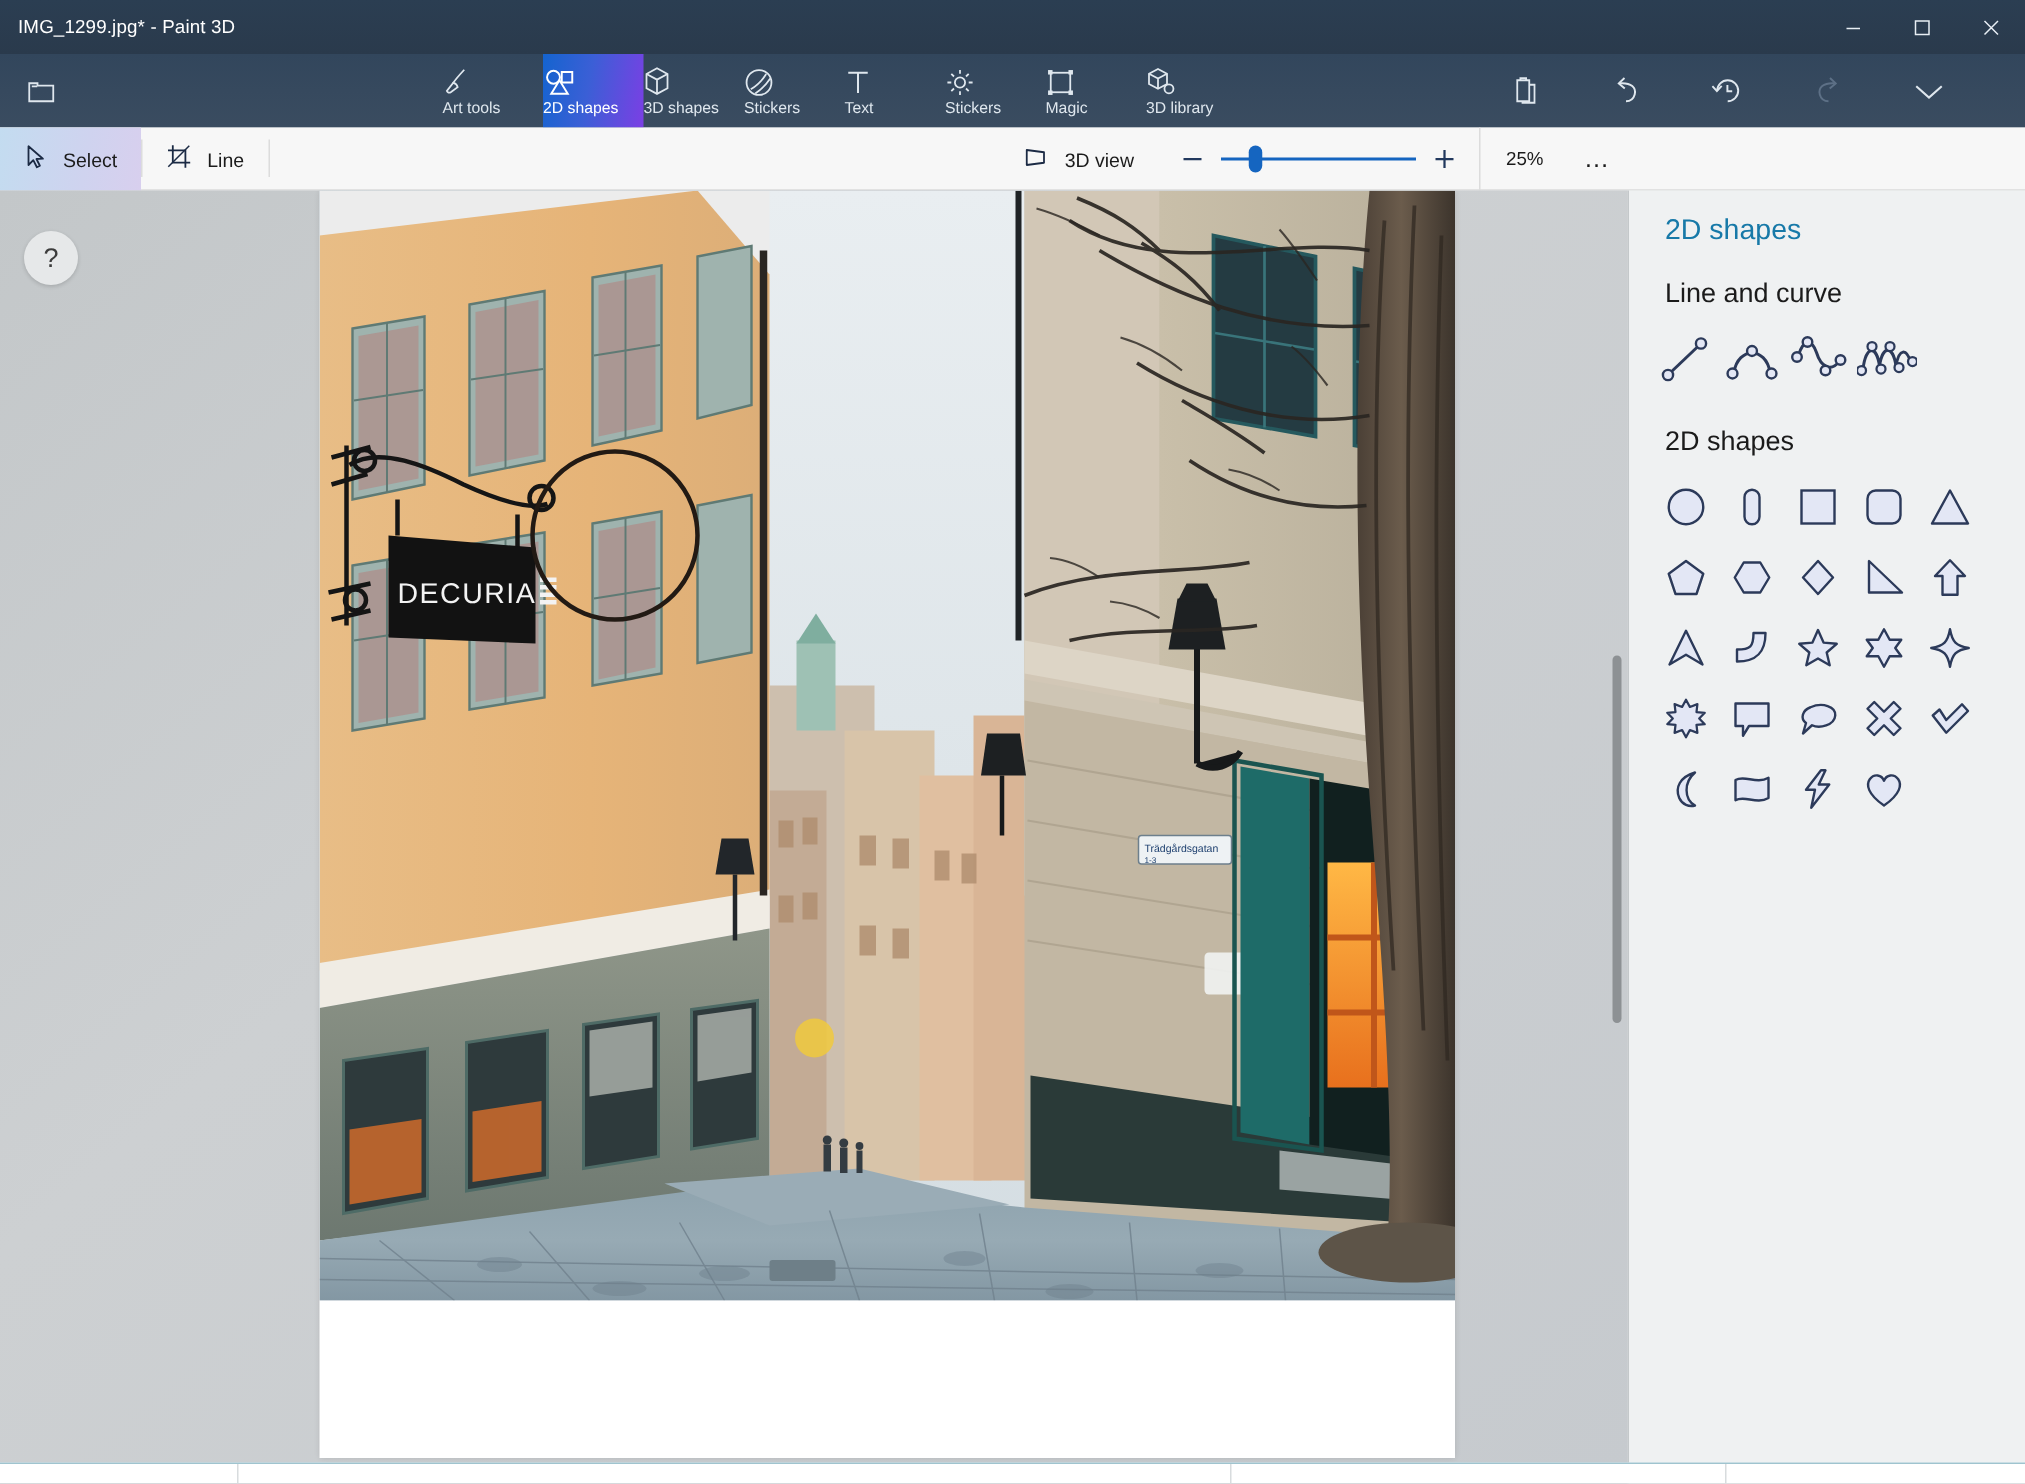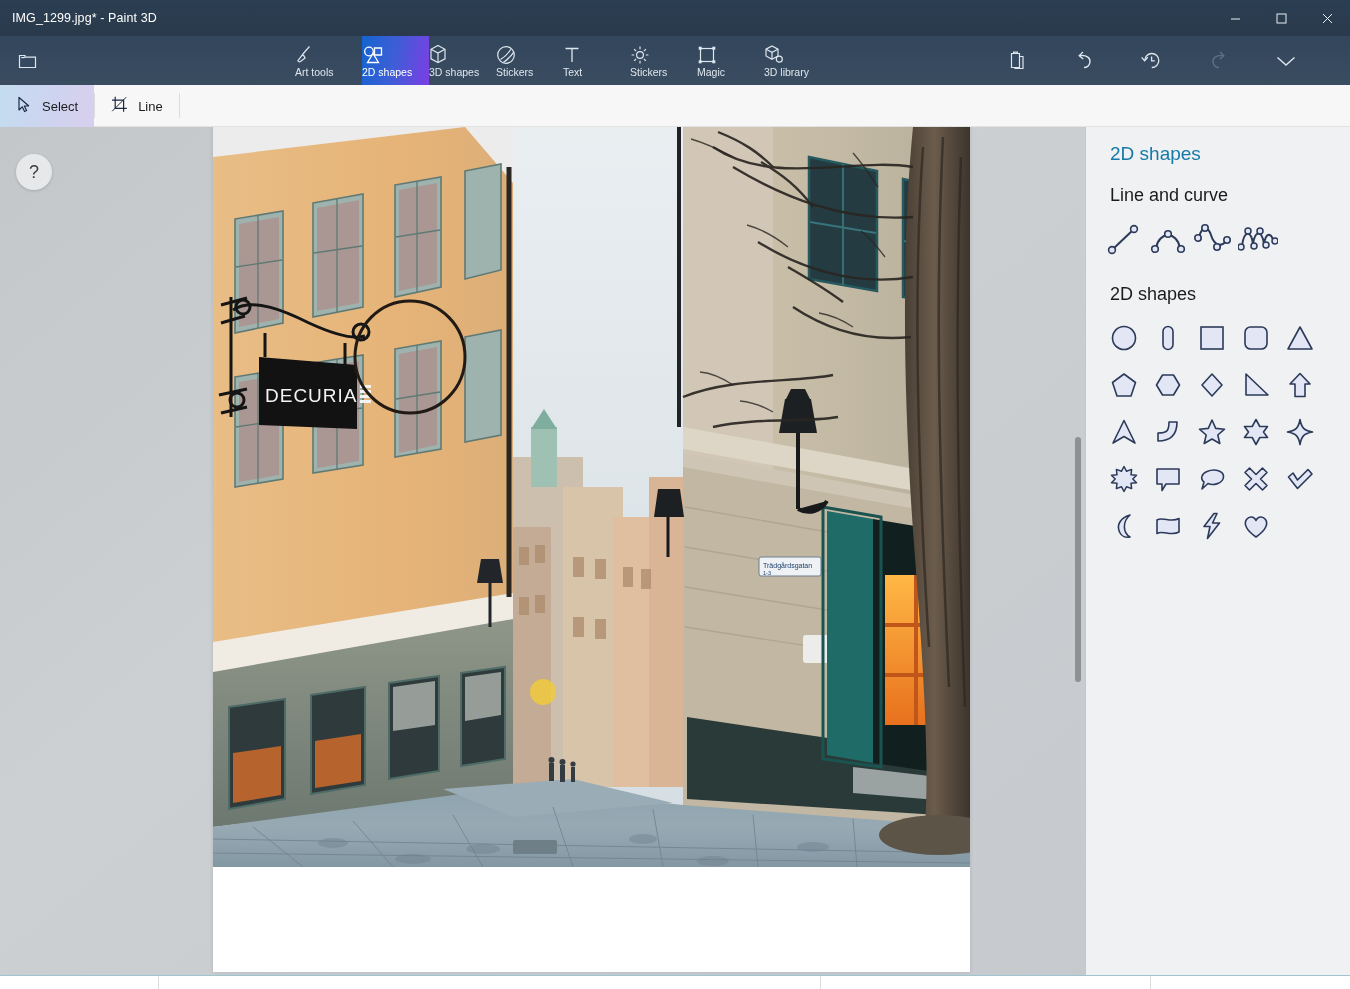--- a/index.html
+++ b/index.html
@@ -403,20 +403,50 @@
           <path d="M1 4.2 H12.6 V15.8" fill="none" stroke="#1b2a44" stroke-width="1.2"></path>
           <path d="M1.2 15.2 L15.2 1.2" stroke="#1b2a44" stroke-width="1"></path>
         </svg>
       </span>
       <span>Line</span>
     </div>
 
     <div class="tb-sep"></div>
 
 
+    <div class="subbar-right">
+      <div class="tb-item">
+        <span>
+          <svg width="18" height="16" viewBox="0 0 18 16">
+            <path d="M2.5 3 L14 4.5 L14 11.5 L2.5 13 z" fill="none" stroke="#1b2a44" stroke-width="1.2" stroke-linejoin="round"></path>
+          </svg>
+        </span>
+        <span>3D view</span>
+      </div>
+
+      <div class="zoom-wrap">
+        <span class="zi">
+          <svg width="16" height="16" viewBox="0 0 16 16">
+              <path d="M2 8 H14" stroke="currentColor" stroke-width="1.5"></path>
+            </svg>
+        </span>
+        <span class="slider">
+          <span class="track"></span>
+          <span class="thumb"></span>
+        </span>
+        <span class="zi">
+          <svg width="16" height="16" viewBox="0 0 16 16">
+              <path d="M2 8 H14 M8 2 V14" stroke="currentColor" stroke-width="1.5"></path>
+            </svg>
+        </span>
+      </div>
+
+      <div class="zoom-pct">25%</div>
+      <div class="more-btn">…</div>
+    </div>
   </div>
 
   <div class="body">
 
     <div class="canvas-area">
 
       <div class="help-btn">?</div>
 
       <div class="sheet">
 

